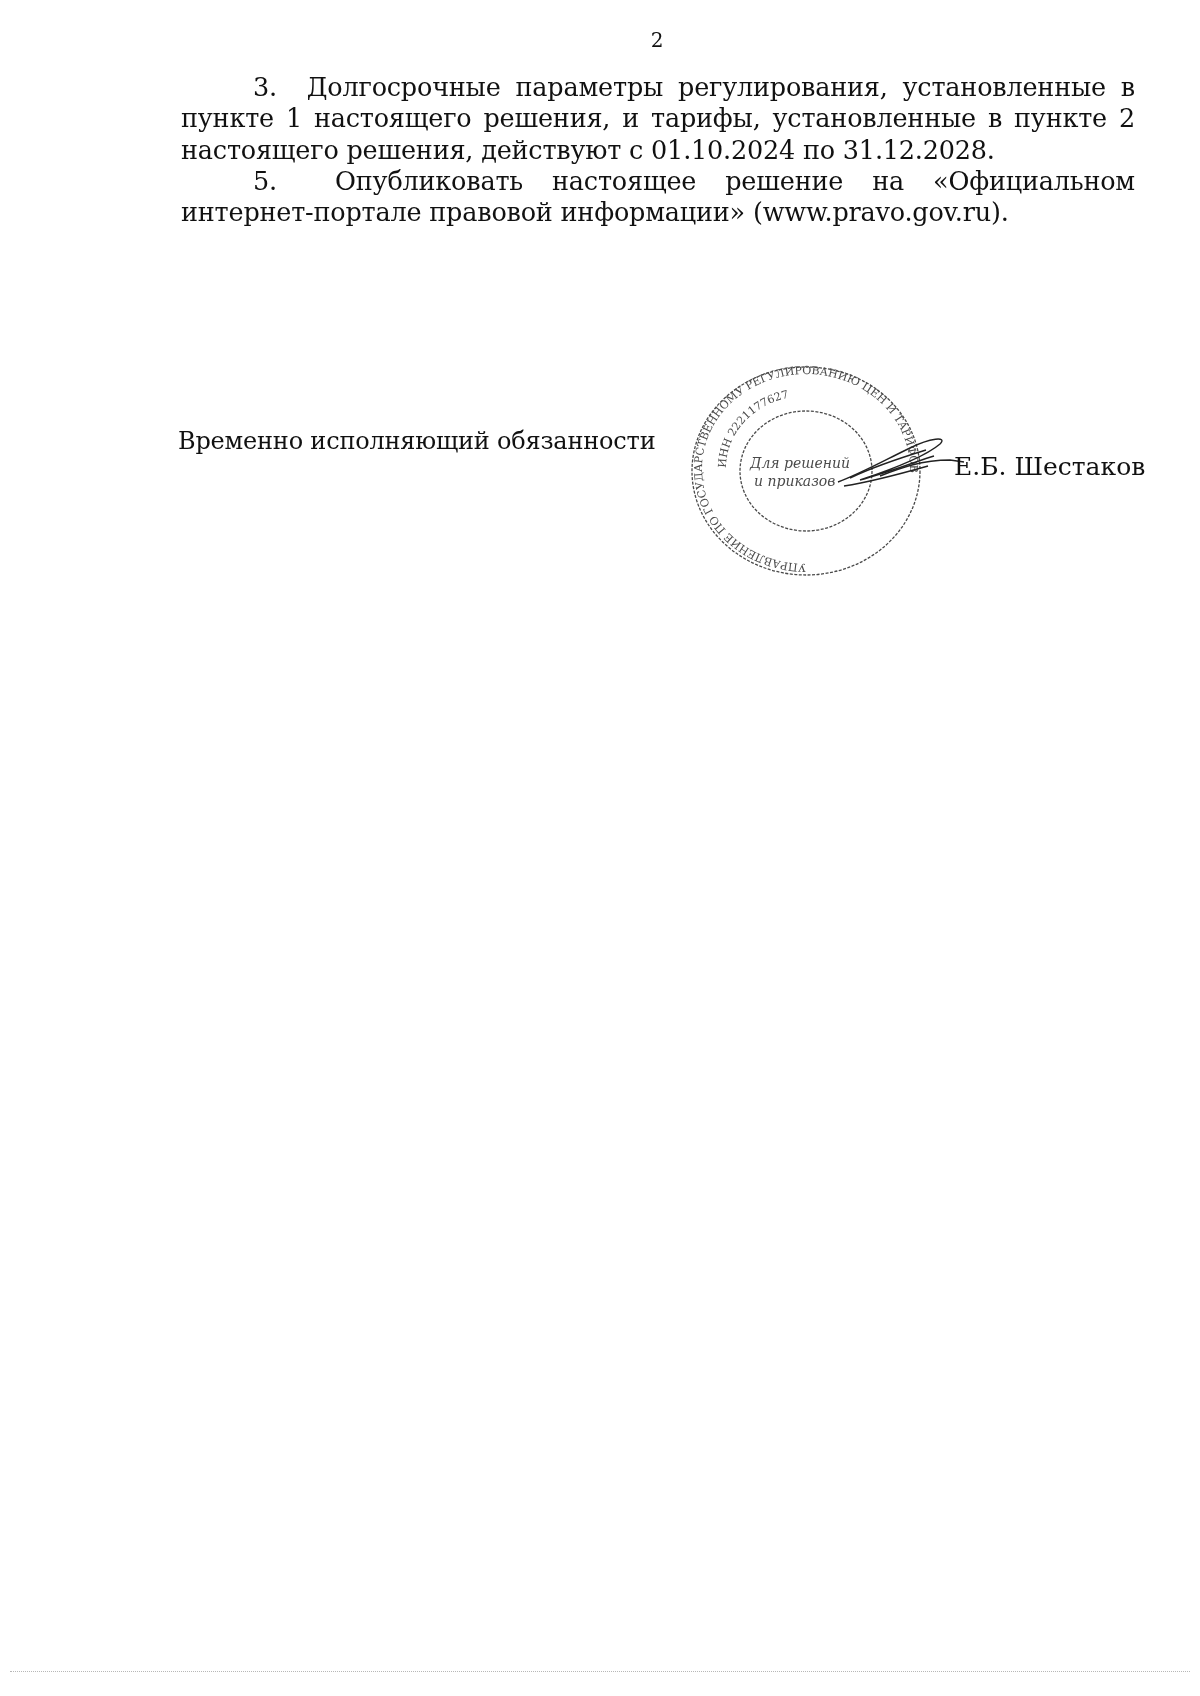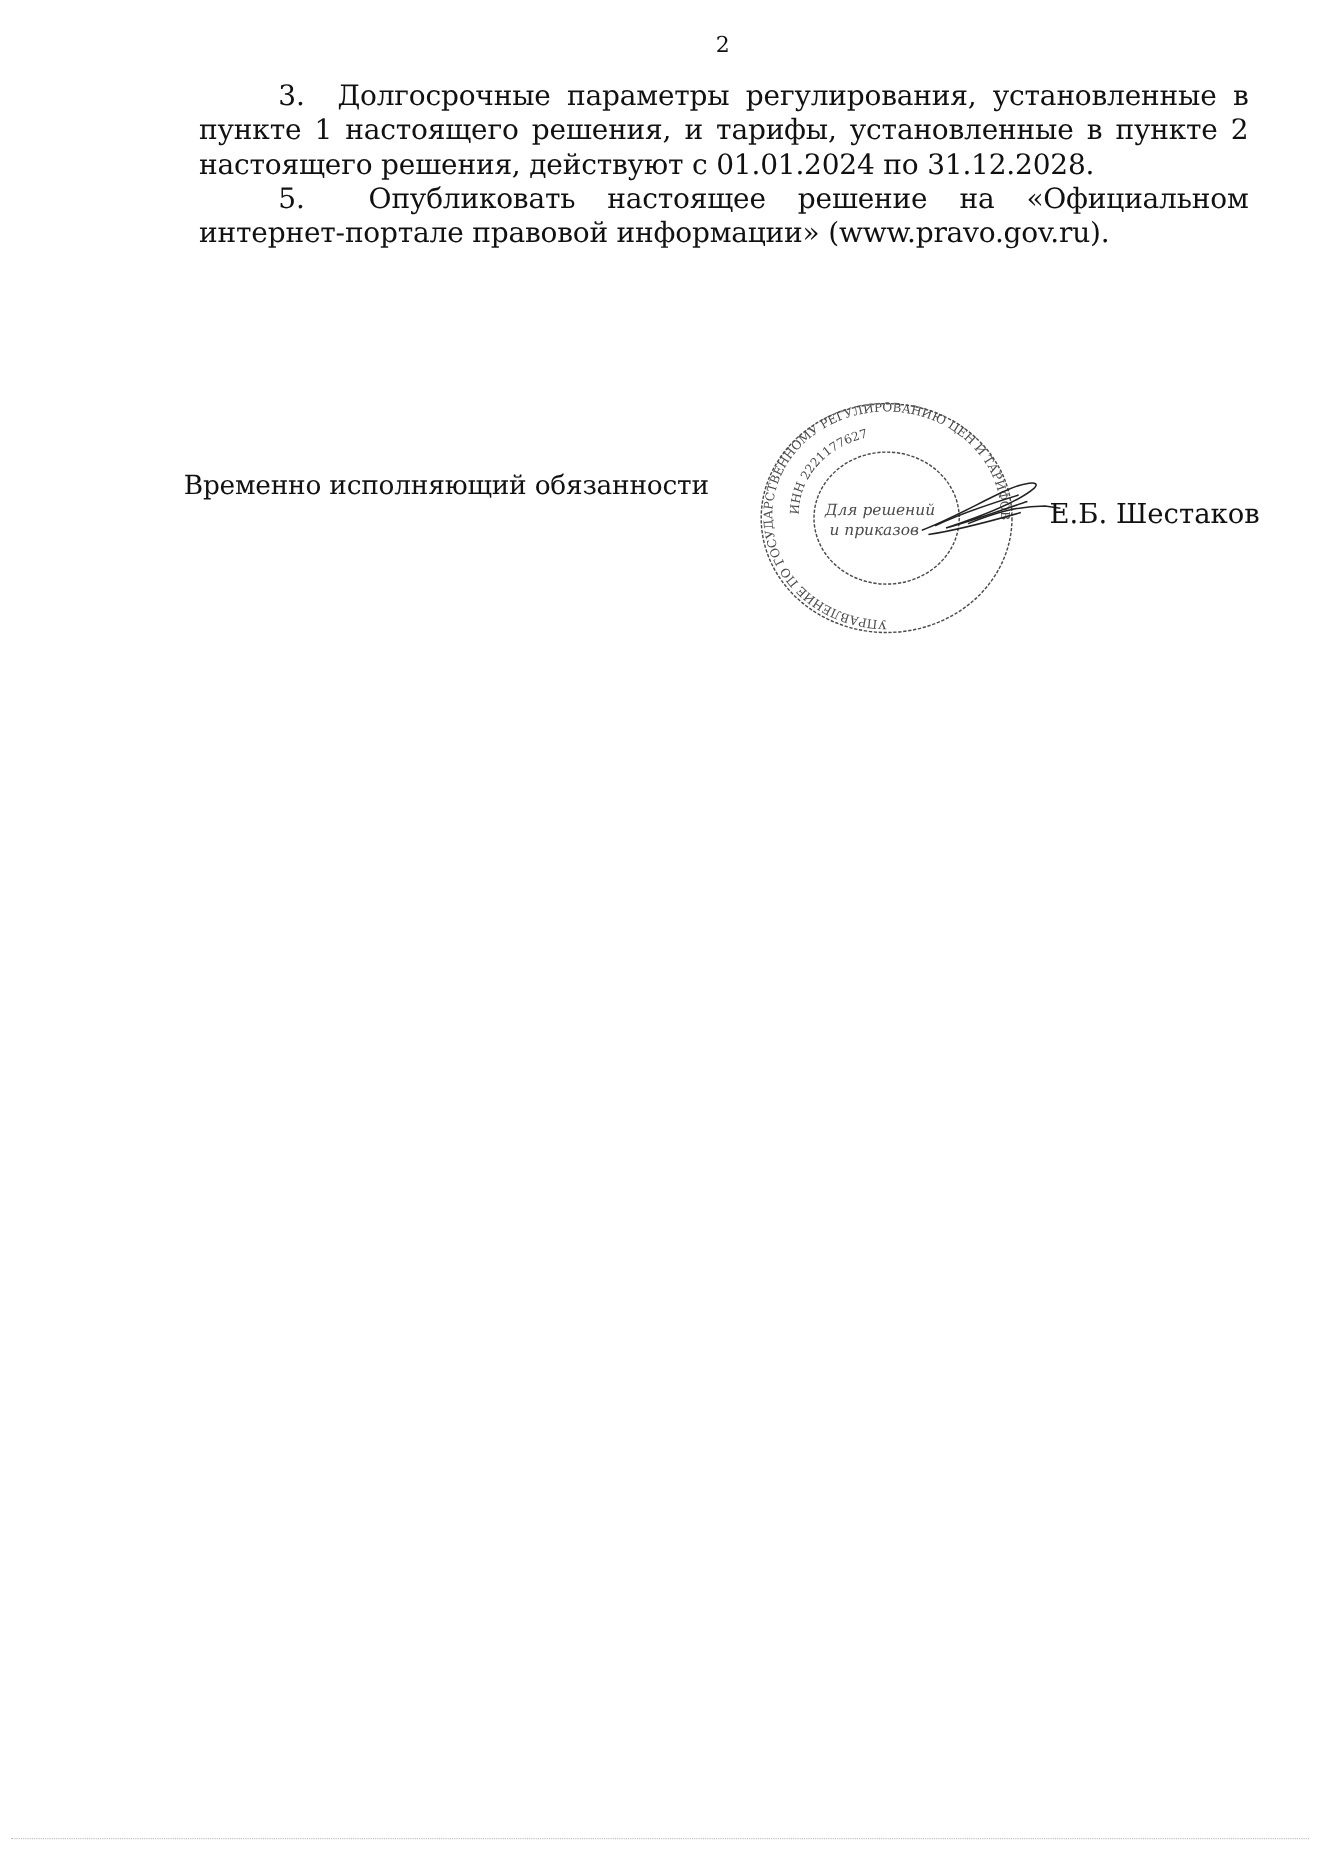--- a/index.html
+++ b/index.html
@@ -3,37 +3,37 @@
 <meta charset="utf-8">
 <style>
   html, body { margin: 0; padding: 0; background: #ffffff; }
   body { width: 1200px; height: 1696px; position: relative; overflow: hidden;
          font-family: "DejaVu Serif", "Liberation Serif", serif; color: #111; }
   .page-number { position: absolute; top: 28px; left: 0; width: 1314px; text-align: center;
                  font-size: 20px; }
   .body-text { position: absolute; top: 72px; left: 181px; width: 954px;
                font-size: 25.5px; line-height: 31.3px; letter-spacing: -0.2px; }
   .para { margin: 0; text-align: justify; text-indent: 72px; }
-  .sig-left { position: absolute; top: 428px; left: 167px; font-size: 24px; line-height: 26px;
+  .sig-left { position: absolute; top: 428px; left: 178px; font-size: 24px; line-height: 26px;
               letter-spacing: -0.2px; white-space: nowrap; }
   .sig-name { position: absolute; top: 452px; left: 954px; font-size: 25px; white-space: nowrap; text-align: center; }
   .stamp { position: absolute; left: 688px; top: 364px; width: 236px; height: 214px; }
   .signature { position: absolute; left: 830px; top: 430px; width: 140px; height: 70px; }
   .scan-edge { position: absolute; left: 10px; right: 10px; top: 1671px; height: 2px;
                border-top: 1px dotted #9a9a9a; opacity: 0.7; }
 </style>
 </head>
 <body>
 
 <div class="page-number">2</div>
 
 <div class="body-text">
   <p class="para">
     <span>3.</span>&nbsp;
-    <span>Долгосрочные параметры регулирования, установленные в пункте 1 настоящего решения, и тарифы, установленные в пункте 2 настоящего решения, действуют с 01.01.2024 по 31.12.2028.</span>
+    <span>Долгосрочные параметры регулирования, установленные в пункте 1 настоящего решения, и тарифы, установленные в пункте 2 настоящего решения, действуют с 01.10.2024 по 31.12.2028.</span>
   </p>
   <p class="para">
     <span>5.</span>&nbsp;
     <span>Опубликовать настоящее решение на «Официальном интернет-портале правовой информации» (www.pravo.gov.ru).</span>
   </p>
 </div>
 
 <div class="sig-left">
   <div>Временно исполняющий обязанности</div>
 </div>

